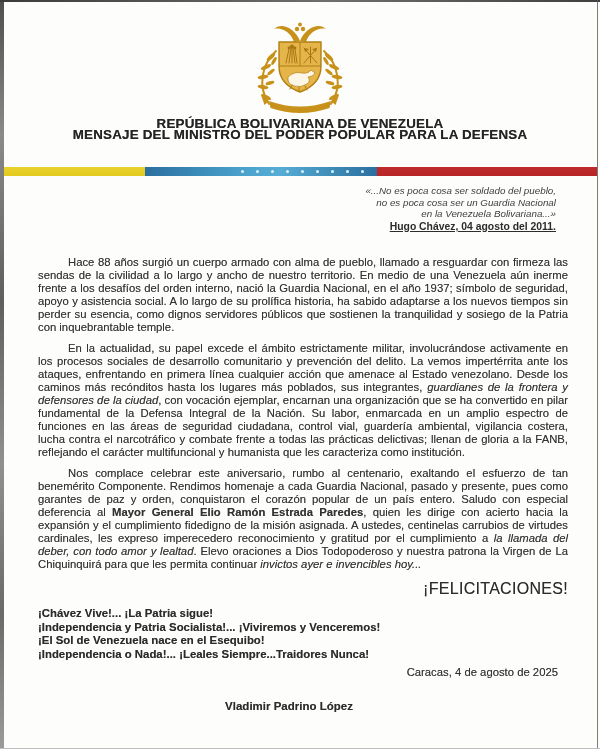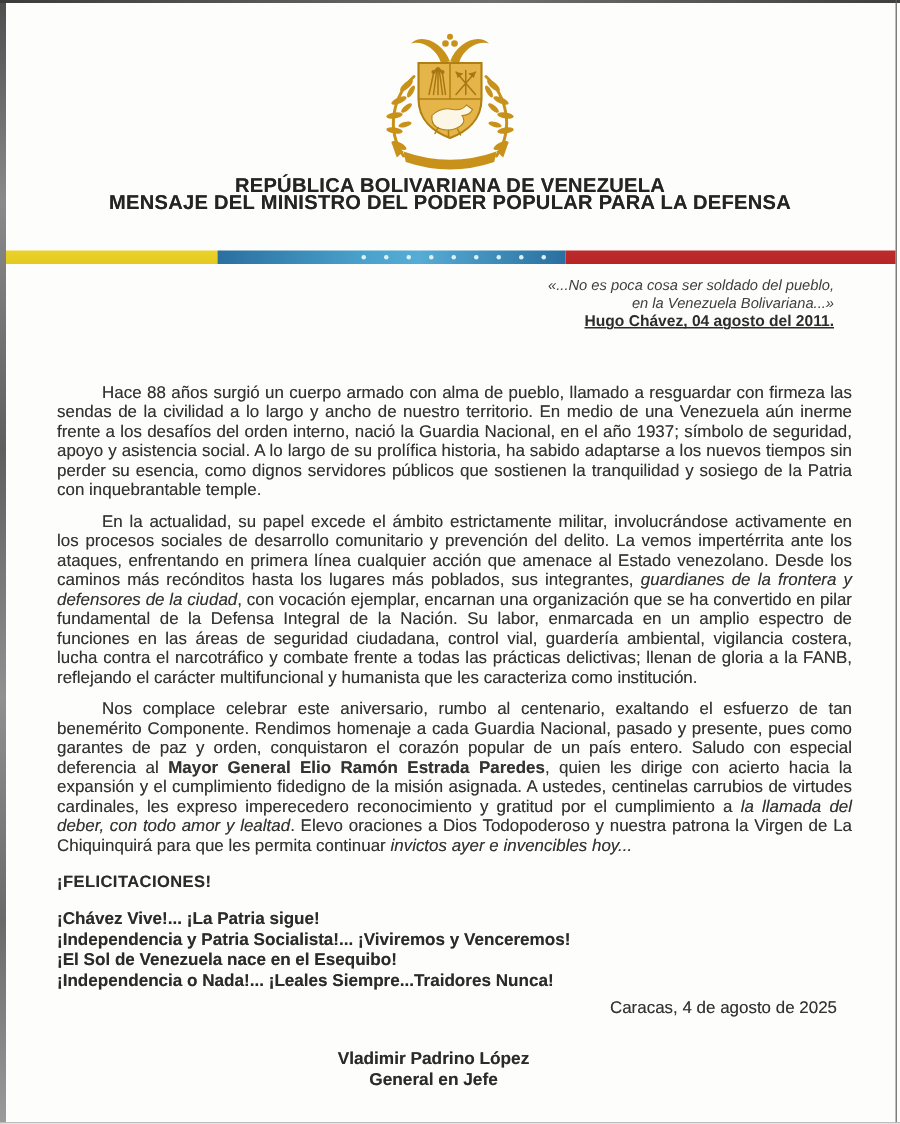--- a/index.html
+++ b/index.html
@@ -33,21 +33,21 @@
   .quote{position:absolute;top:185px;right:44px;text-align:right;
     font-style:italic;font-size:9.8px;line-height:11.6px;color:#3d3d3d;}
   .quote-attribution{font-style:normal;font-weight:bold;font-size:10.4px;
     margin-top:1px;color:#2c2c2c;text-decoration:underline;}
 
   .body-text{position:absolute;top:256px;left:38px;right:32px;
     font-size:11.3px;line-height:13px;text-align:justify;color:#333;
     text-shadow:0 0 .4px rgba(60,60,60,.55);}
   .body-text p{margin:0 0 8px 0;text-indent:30px;}
 
-  .felicitaciones{text-align:left;font-weight:bold;font-size:11px;
+  .felicitaciones{text-align:right;font-weight:normal;font-size:16px;
     letter-spacing:.3px;margin:11px 0 12px;color:#2b2b2b;}
   .slogans{text-align:left;font-weight:bold;font-size:11.4px;
     line-height:13.6px;color:#2b2b2b;}
   .dateline{text-align:right;padding-right:10px;margin-top:5px;
     font-size:11.3px;color:#333;}
   .signature{text-align:center;font-weight:bold;font-size:11.5px;
     line-height:13.2px;color:#2b2b2b;transform:translateX(-14px);margin-top:21px;}
 </style>
 </head>
 <body>
@@ -150,20 +150,21 @@
           <span class="flag-star" style="background: rgb(217, 241, 249);"></span>
           <span class="flag-star" style="background: rgb(217, 241, 249);"></span>
           <span class="flag-star" style="background: rgb(217, 241, 249);"></span>
         </div>
     </div>
     <div class="stripe-red"></div>
   </div>
 
   <div class="quote">
     <div>«...No es poca cosa ser soldado del pueblo,</div>
+    <div>no es poca cosa ser un Guardia Nacional</div>
     <div>en la Venezuela Bolivariana...»</div>
     <div class="quote-attribution">Hugo Chávez, 04 agosto del 2011.</div>
   </div>
 
   <div class="body-text">
     <p><span>Hace 88 años surgió un cuerpo armado con alma de pueblo, llamado a resguardar con firmeza las sendas de la civilidad a lo largo y ancho de nuestro territorio. En medio de una Venezuela aún inerme frente a los desafíos del orden interno, nació la Guardia Nacional, en el año 1937; símbolo de seguridad, apoyo y asistencia social. A lo largo de su prolífica historia, ha sabido adaptarse a los nuevos tiempos sin perder su esencia, como dignos servidores públicos que sostienen la tranquilidad y sosiego de la Patria con inquebrantable temple.</span></p>
     <p><span>En la actualidad, su papel excede el ámbito estrictamente militar, involucrándose activamente en los procesos sociales de desarrollo comunitario y prevención del delito. La vemos impertérrita ante los ataques, enfrentando en primera línea cualquier acción que amenace al Estado venezolano. Desde los caminos más recónditos hasta los lugares más poblados, sus integrantes, </span><span style="font-style: italic;">guardianes de la frontera y defensores de la ciudad</span><span>, con vocación ejemplar, encarnan una organización que se ha convertido en pilar fundamental de la Defensa Integral de la Nación. Su labor, enmarcada en un amplio espectro de funciones en las áreas de seguridad ciudadana, control vial, guardería ambiental, vigilancia costera, lucha contra el narcotráfico y combate frente a todas las prácticas delictivas; llenan de gloria a la FANB, reflejando el carácter multifuncional y humanista que les caracteriza como institución.</span></p>
     <p><span>Nos complace celebrar este aniversario, rumbo al centenario, exaltando el esfuerzo de tan benemérito Componente. Rendimos homenaje a cada Guardia Nacional, pasado y presente, pues como garantes de paz y orden, conquistaron el corazón popular de un país entero. Saludo con especial deferencia al </span><span style="font-weight: bold;">Mayor General Elio Ramón Estrada Paredes</span><span>, quien les dirige con acierto hacia la expansión y el cumplimiento fidedigno de la misión asignada. A ustedes, centinelas carrubios de virtudes cardinales, les expreso imperecedero reconocimiento y gratitud por el cumplimiento a </span><span style="font-style: italic;">la llamada del deber, con todo amor y lealtad</span><span>. Elevo oraciones a Dios Todopoderoso y nuestra patrona la Virgen de La Chiquinquirá para que les permita continuar </span><span style="font-style: italic;">invictos ayer e invencibles hoy...</span></p>
 
     <div class="felicitaciones">¡FELICITACIONES!</div>
@@ -172,17 +173,16 @@
       <div>¡Chávez Vive!... ¡La Patria sigue!</div>
       <div>¡Independencia y Patria Socialista!... ¡Viviremos y Venceremos!</div>
       <div>¡El Sol de Venezuela nace en el Esequibo!</div>
       <div>¡Independencia o Nada!... ¡Leales Siempre...Traidores Nunca!</div>
     </div>
 
     <div class="dateline">Caracas, 4 de agosto de 2025</div>
 
     <div class="signature">
       <div>Vladimir Padrino López</div>
-      <div>General en Jefe</div>
     </div>
   </div>
 
 </div>
 
 </body></html>

